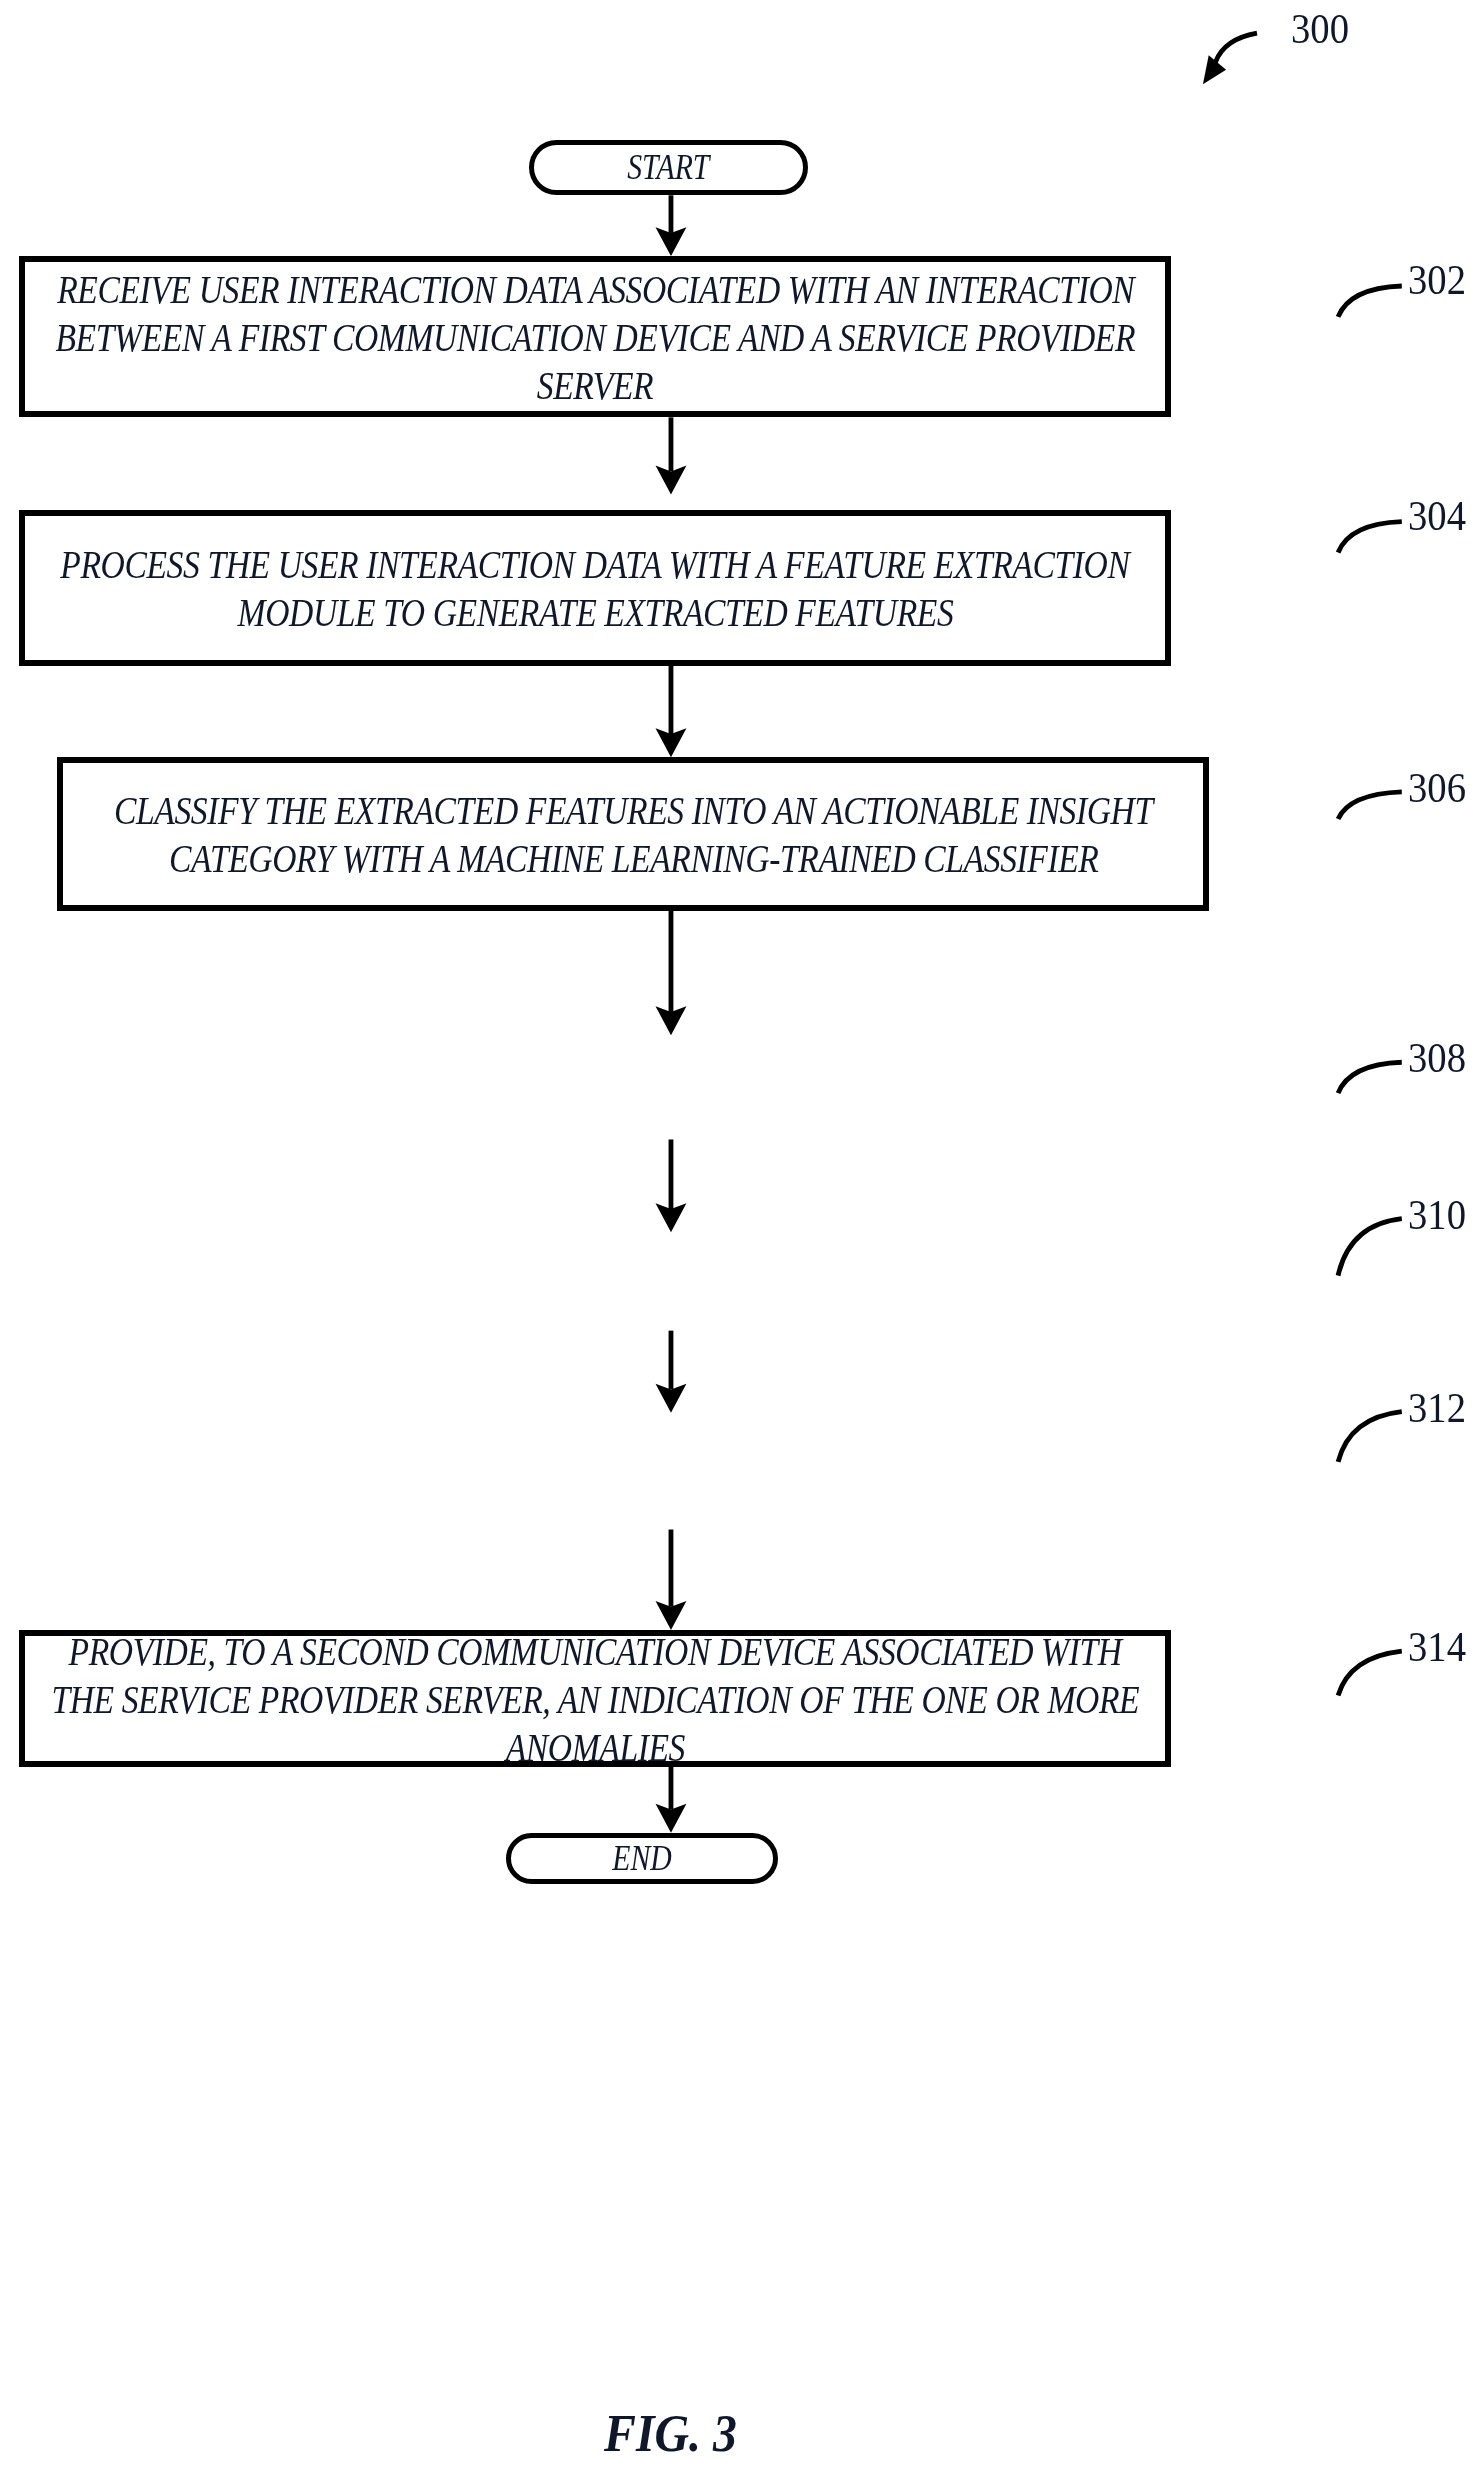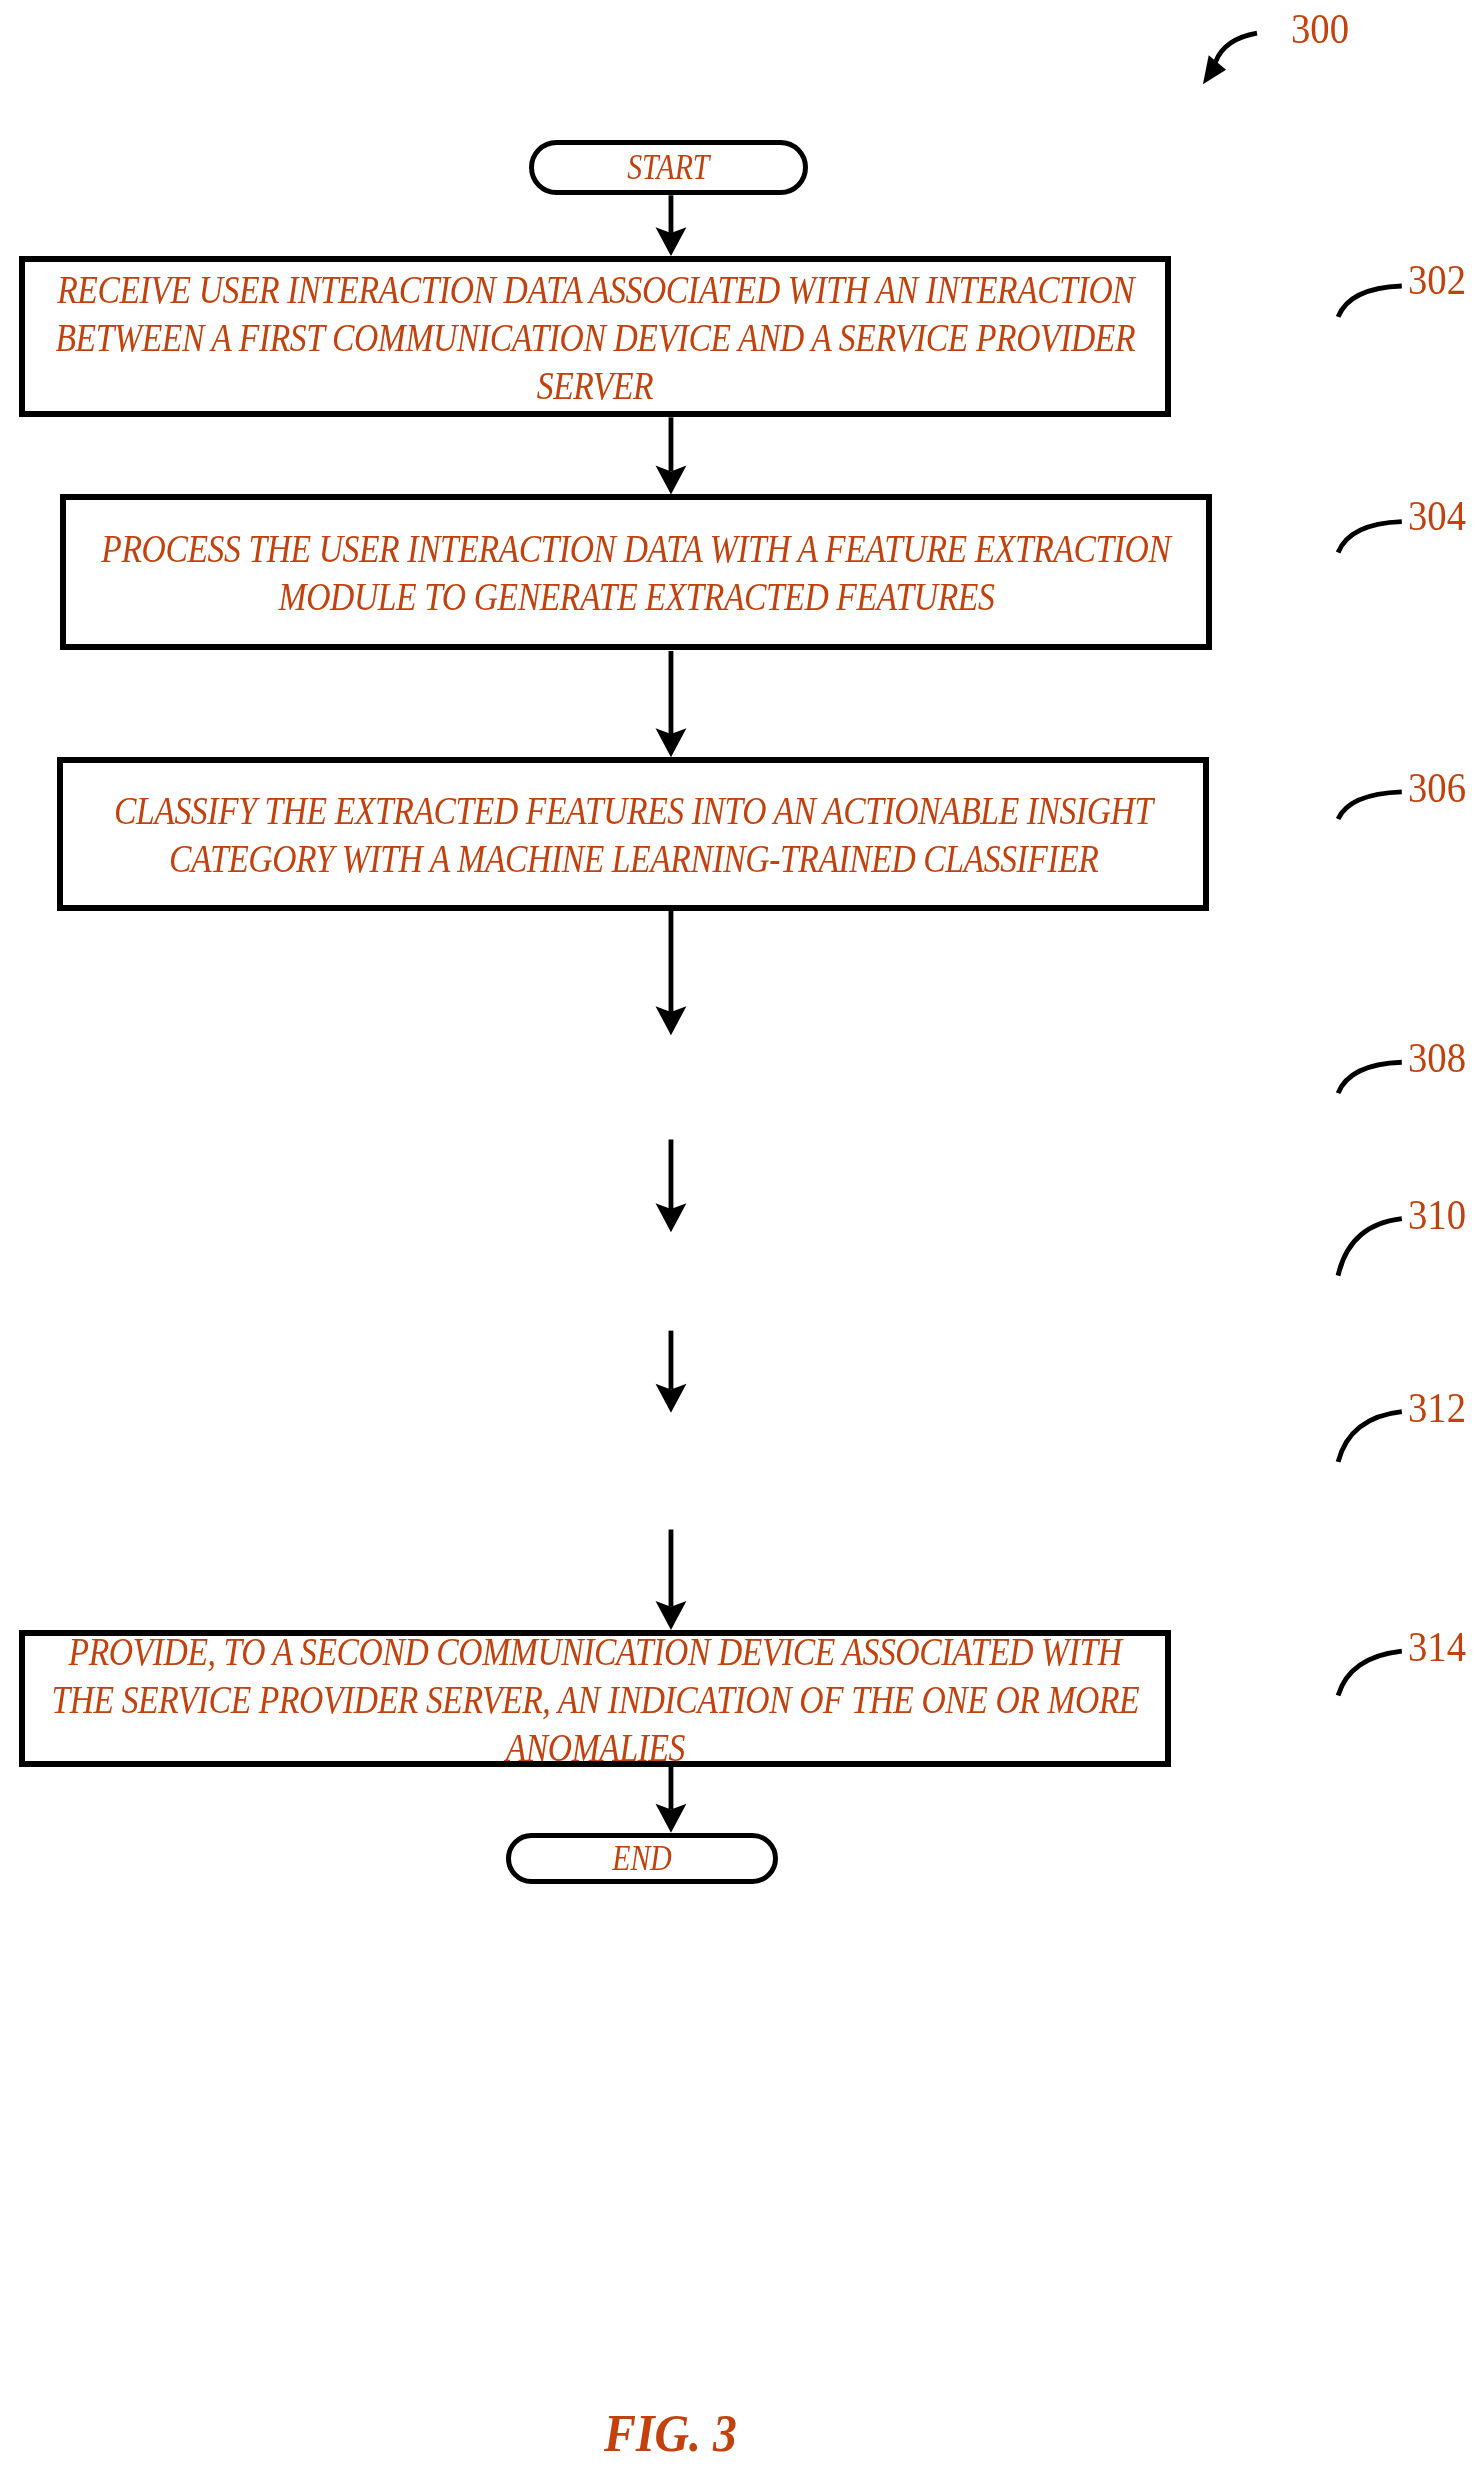--- a/index.html
+++ b/index.html
@@ -6,21 +6,21 @@
     margin: 0;
     padding: 0;
     background: #ffffff;
   }
   .page {
     position: relative;
     width: 1480px;
     height: 2473px;
     background: #ffffff;
     font-family: "Liberation Serif", "DejaVu Serif", serif;
-    color: #c2410c;
+    color: #0f172a;
     overflow: hidden;
   }
   .connector-layer {
     position: absolute;
     left: 0;
     top: 0;
     width: 1480px;
     height: 2473px;
     pointer-events: none;
   }
@@ -152,21 +152,21 @@
     <span class="terminal-label">START</span>
   </div>
 
   <div class="step-box" style="top:256px; height:161px;">
     <div class="step-line">RECEIVE USER INTERACTION DATA ASSOCIATED WITH AN INTERACTION</div>
     <div class="step-line">BETWEEN A FIRST COMMUNICATION DEVICE AND A SERVICE PROVIDER</div>
     <div class="step-line">SERVER</div>
   </div>
   <div class="ref-number" style="left:1408px; top:257px;">302</div>
 
-  <div class="step-box" style="top:494px; height:156px;margin-left:41px;">
+  <div class="step-box" style="top:510px; height:156px;">
     <div class="step-line">PROCESS THE USER INTERACTION DATA WITH A FEATURE EXTRACTION</div>
     <div class="step-line">MODULE TO GENERATE EXTRACTED FEATURES</div>
   </div>
   <div class="ref-number" style="left:1408px; top:493px;">304</div>
 
   <div class="step-box" style="top:757px; height:154px;margin-left:38px;">
     <div class="step-line">CLASSIFY THE EXTRACTED FEATURES INTO AN ACTIONABLE INSIGHT</div>
     <div class="step-line">CATEGORY WITH A MACHINE LEARNING-TRAINED CLASSIFIER</div>
   </div>
   <div class="ref-number" style="left:1408px; top:765px;">306</div>

